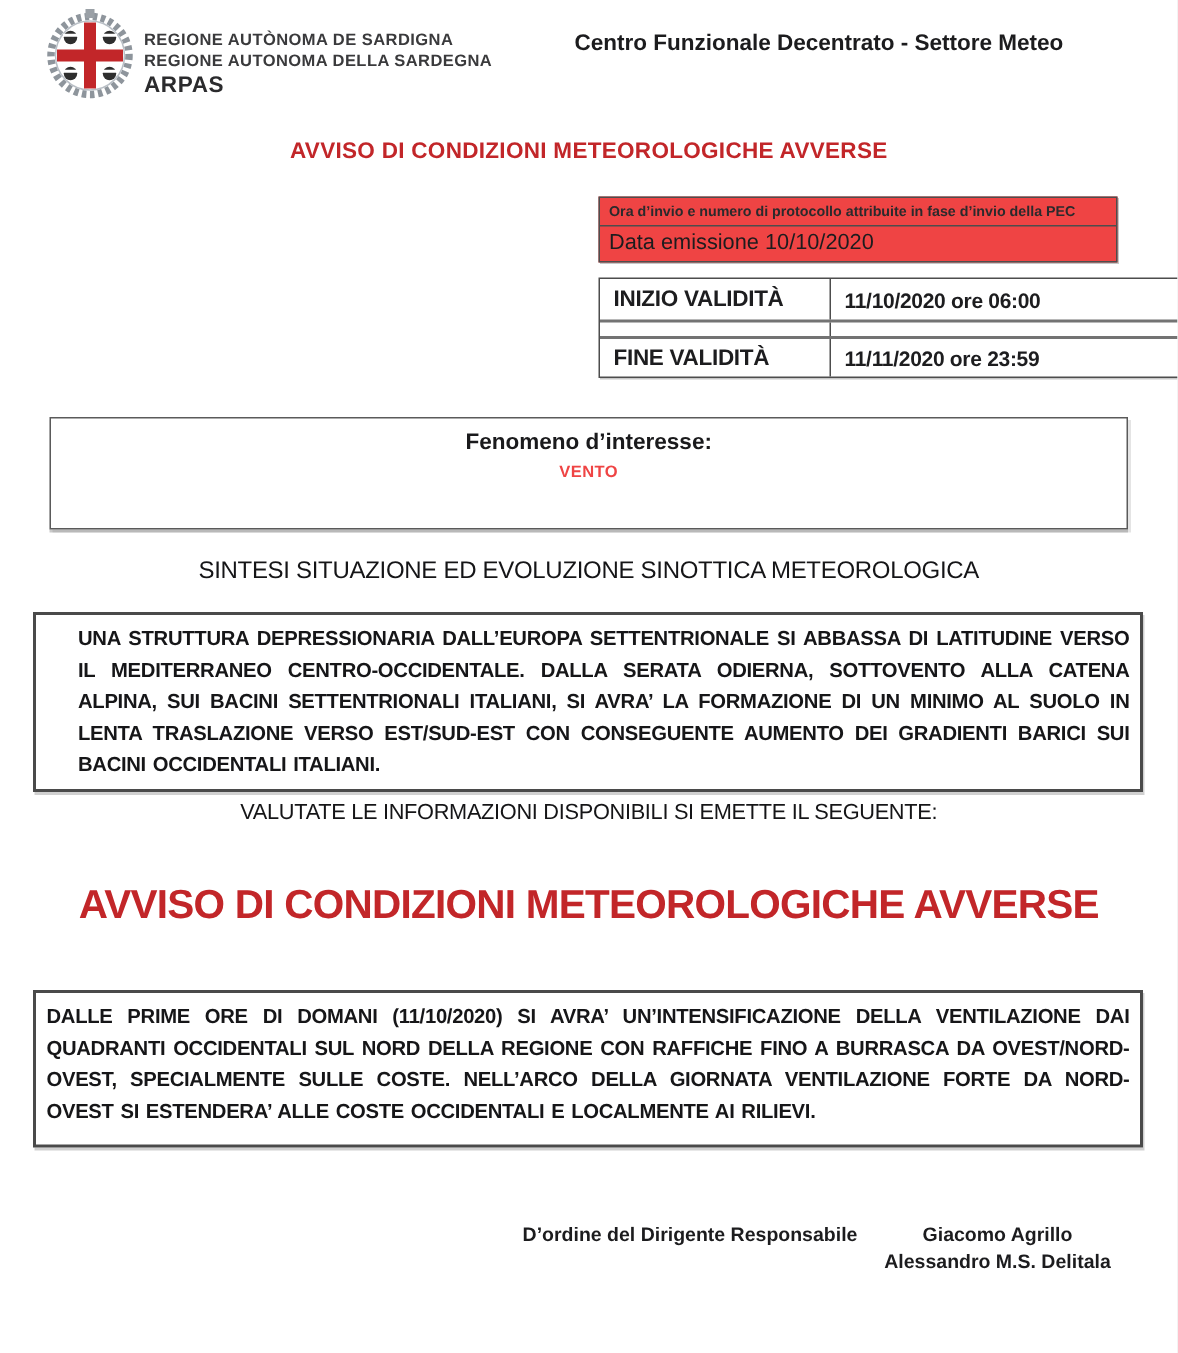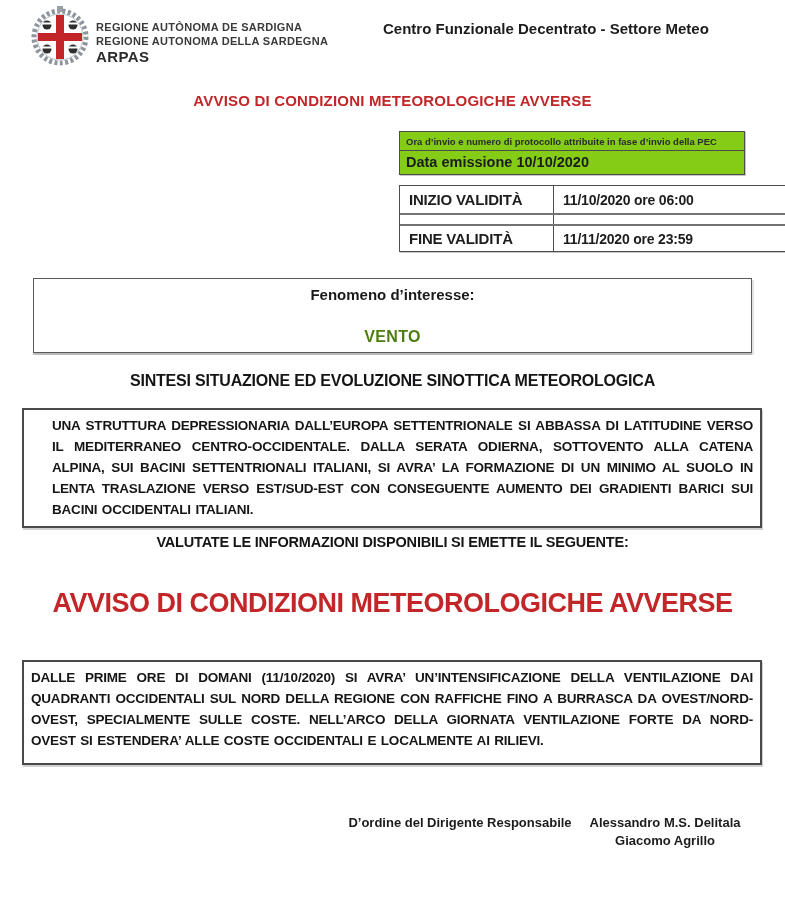--- a/index.html
+++ b/index.html
@@ -23,42 +23,42 @@
   .office-title { position: absolute; left: 383px; top: 20px; font-size: 15px; font-weight: bold; color: #1c1c1e; }
 
   
   .title-small {
     position: absolute; left: 0; top: 92px; width: 785px;
     text-align: center; font-size: 15px; font-weight: bold;
     color: #c22629; letter-spacing: 0.2px;
   }
   .heading {
     position: absolute; left: 0; width: 785px; text-align: center;
-    font-weight: bold; color: #151517;
+    font-weight: normal; color: #151517;
   }
   .heading-sintesi { top: 372px; font-size: 16px; letter-spacing: -0.2px; }
   .heading-valutate { top: 534px; font-size: 14.5px; letter-spacing: -0.2px; }
   .title-large {
     position: absolute; left: 0; top: 588px; width: 785px;
     text-align: center; font-size: 27px; font-weight: bold;
     color: #c22629; letter-spacing: -0.5px;
   }
 
   
   .proto-box {
     position: absolute; left: 399px; top: 131px; width: 346px;
     border: 1px solid #4d4d4d;
     box-shadow: 1px 1px 0 rgba(130,130,130,.45);
-    background: #84cc16;
+    background: #ef4444;
   }
   .proto-row1 {
     font-size: 9.5px; font-weight: bold; color: #2a2a2c;
     padding: 4px 6px 3px 6px; border-bottom: 1px solid #4d4d4d;
   }
-  .proto-row2 { font-size: 14.5px; font-weight: bold; color: #1c1c1e; padding: 3px 6px 4px 6px; }
+  .proto-row2 { font-size: 14.5px; font-weight: normal; color: #1c1c1e; padding: 3px 6px 4px 6px; }
 
   
   .vtable {
     position: absolute; left: 399px; top: 185px; width: 396px;
     border: 1px solid #4d4d4d; background: #fff;
     box-shadow: 1px 1px 0 rgba(130,130,130,.45);
   }
   .vrow { display: flex; align-items: center; height: 27px; }
   .vrow + .vrow { border-top: 2px solid #737373; }
   .vrow.vspacer { height: 11px; }
@@ -74,21 +74,21 @@
   }
 
   
   .phen-box {
     position: absolute; left: 33px; top: 278px; width: 719px; height: 75px;
     border: 1px solid #5a5a5a; background: #fff;
     box-shadow: 0 2px 0 rgba(120,120,120,.4), 2px 2px 0 rgba(120,120,120,.2);
     text-align: center;
   }
   .phen-label { margin-top: 7px; font-size: 15px; font-weight: bold; color: #1a1a1c; }
-  .phen-value { margin-top: 25px; font-size: 16px; font-weight: bold; color: #4d7c0f; letter-spacing: 0.3px; }
+  .phen-value { margin-top: 6px; font-size: 11px; font-weight: bold; color: #ef4444; letter-spacing: 0.3px; }
 
   
   .text-box {
     position: absolute; left: 22px; width: 740px;
     border: 2px solid #4a4a4a; background: #fff;
     box-shadow: 1px 2px 0 rgba(120,120,120,.35);
     padding: 5px 7px 6px 7px;
     font-size: 13.5px; font-weight: bold; color: #161618;
     line-height: 21px; text-align: justify; letter-spacing: -0.2px;
     word-spacing: 1px;
@@ -170,17 +170,17 @@
   <div class="heading heading-valutate">VALUTATE LE INFORMAZIONI DISPONIBILI SI EMETTE IL SEGUENTE:</div>
 
   <div class="title-large">AVVISO DI CONDIZIONI METEOROLOGICHE AVVERSE</div>
 
   <div class="text-box warn-box">DALLE PRIME ORE DI DOMANI (11/10/2020) SI AVRA’ UN’INTENSIFICAZIONE DELLA VENTILAZIONE DAI QUADRANTI OCCIDENTALI SUL NORD DELLA REGIONE CON RAFFICHE FINO A BURRASCA DA OVEST/NORD-OVEST, SPECIALMENTE SULLE COSTE. NELL’ARCO DELLA GIORNATA VENTILAZIONE FORTE DA NORD-OVEST SI ESTENDERA’ ALLE COSTE OCCIDENTALI E LOCALMENTE AI RILIEVI.</div>
 
   <div class="sig-left">
     <div>D’ordine del Dirigente Responsabile</div>
   </div>
   <div class="sig-right">
+    <div>Giacomo Agrillo</div>
     <div>Alessandro M.S. Delitala</div>
-    <div>Giacomo Agrillo</div>
   </div>
 
 </div>
 
 </body></html>

